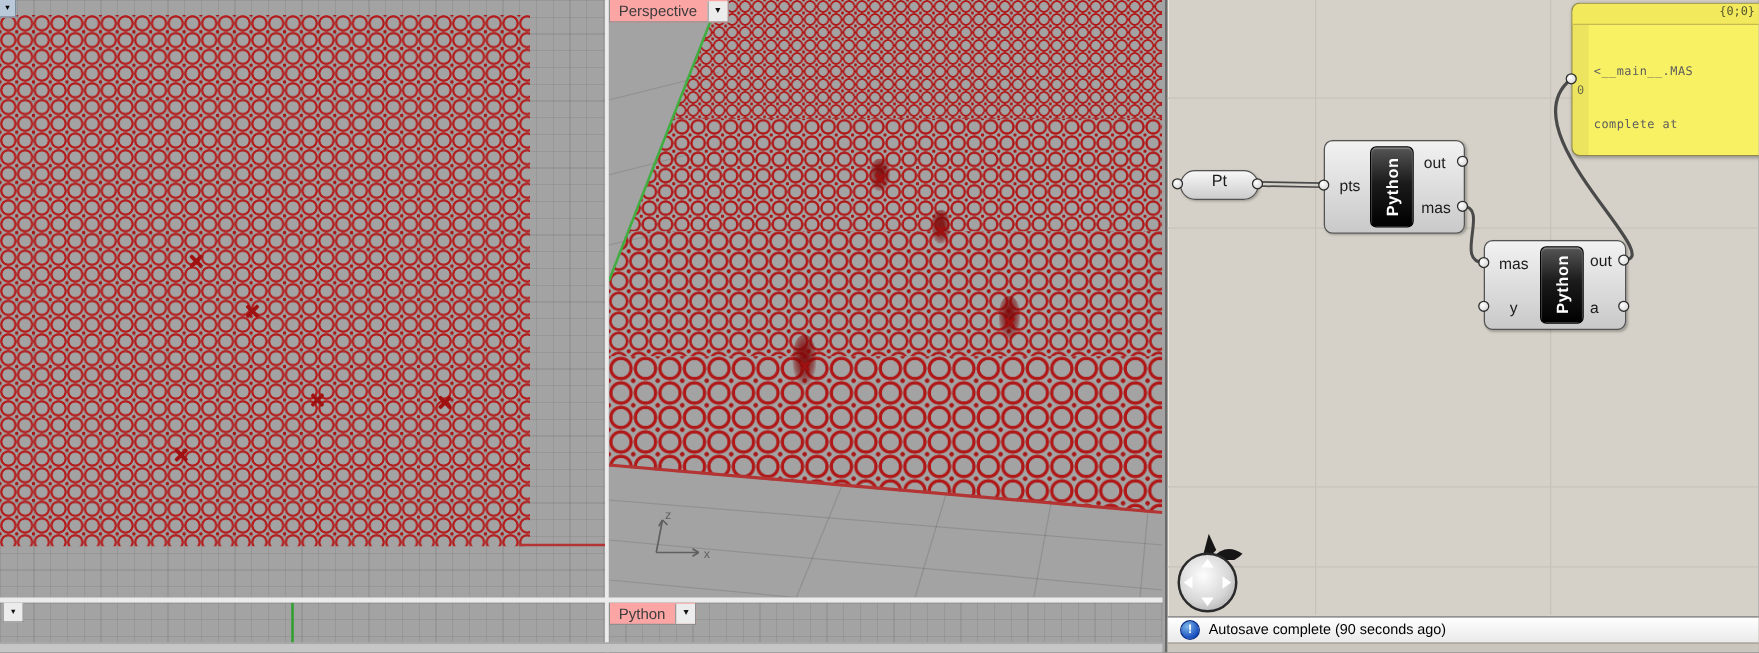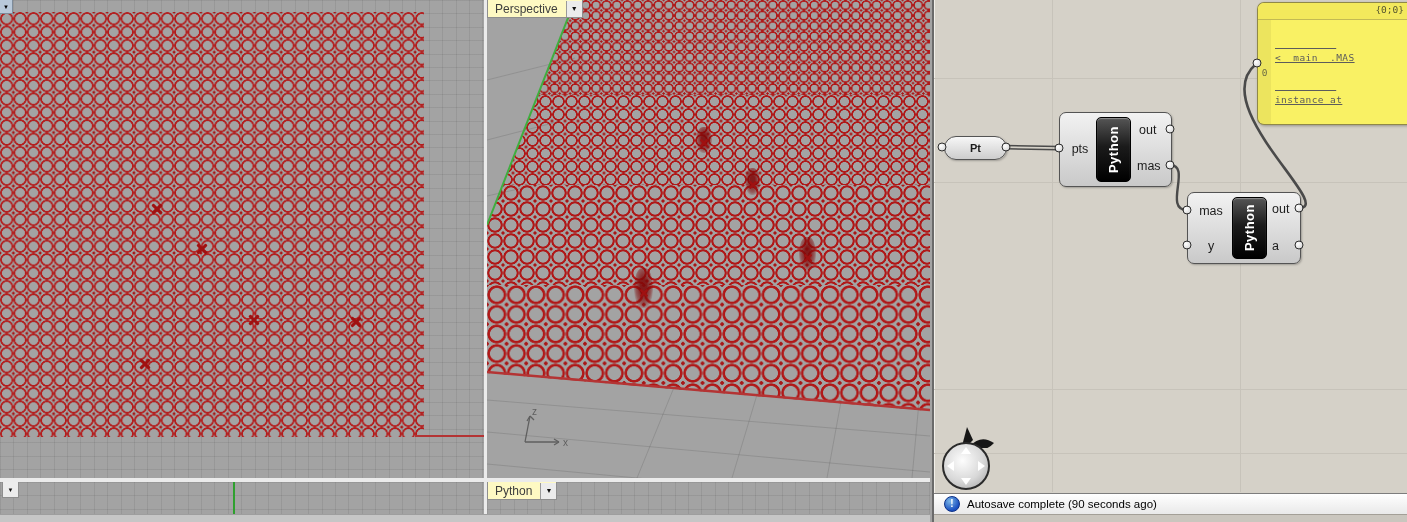--- a/index.html
+++ b/index.html
@@ -27,21 +27,21 @@
   .plane-clip{position:absolute;inset:0;clip-path:polygon(88px 0,443px 0,443px 411px,0 373px,0 225px);}
 
   .xmark{position:absolute;width:11px;height:11px;transform:translate(-50%,-50%);}
   .xmark::before,.xmark::after{content:"";position:absolute;left:-1px;top:4px;width:13px;height:3px;background:#a01111;border-radius:1px;}
   .xmark::before{transform:rotate(45deg);} .xmark::after{transform:rotate(-45deg);}
   .xmark.small{transform:translate(-50%,-50%) scale(0.75);}
   .blob{position:absolute;border-radius:45%;
     background:radial-gradient(ellipse at 50% 45%, rgba(128,8,8,0.88) 22%, rgba(128,8,8,0.45) 58%, rgba(128,8,8,0) 78%);}
 
   .vp-tab{position:absolute;display:flex;align-items:center;height:17px;
-    background:#fef9c3;border:1px solid #8e8e8e;border-top:none;color:#3d3d3d;
+    background:#fca5a5;border:1px solid #8e8e8e;border-top:none;color:#3d3d3d;
     font-size:12px;line-height:16px;}
   .vp-tab .lbl{padding:0 8px 0 7px;}
   .vp-tab .dd{border-left:1px solid #9a9a9a;width:15px;display:flex;align-items:center;justify-content:center;font-size:7px;color:#111;background:#ececec;}
   .minitab{position:absolute;width:15px;height:15px;background:#ececec;border:1px solid #8e8e8e;
     display:flex;align-items:center;justify-content:center;font-size:6px;color:#111;}
   .cornertab{position:absolute;left:0;top:0;width:12px;height:13px;background:#b9c9da;
     border-right:1px solid #7d8b9a;border-bottom:1px solid #7d8b9a;
     display:flex;align-items:center;justify-content:center;font-size:6px;color:#000;}
   .axisline-red{position:absolute;height:2px;background:#b43434;}
   .greenline-v{position:absolute;width:2px;background:#2ea02e;}
@@ -49,42 +49,42 @@
   .sep-h{position:absolute;background:#ebebeb;}
   .bottomstrip{position:absolute;background:#c6c6c6;border-top:1px solid #9e9e9e;}
 
   
   .gh{position:absolute;left:932px;top:0;width:475px;height:522px;background:#d5d1c8;
       border-left:2px solid #6a6a6a;box-shadow:inset 1px 0 0 #f2f0ea;overflow:hidden;}
   .ghline-v{position:absolute;top:0;height:492px;width:1px;background:#c7c3ba;}
   .ghline-h{position:absolute;left:0;width:475px;height:1px;background:#c7c3ba;}
   .gcapsule{position:absolute;border:1.5px solid #545454;border-radius:12px;
     background:linear-gradient(180deg,#f7f7f7,#cdcdcd);box-shadow:1px 1px 2px rgba(0,0,0,0.25);
-    display:flex;align-items:center;justify-content:center;font-size:11px;color:#1c1c1c;font-weight:bold;}
+    display:flex;justify-content:center;font-size:13px;color:#1c1c1c;}
   .gcomp{position:absolute;border:1.5px solid #545454;border-radius:7px;
     background:linear-gradient(180deg,#f2f2f2,#c9c9c9);box-shadow:1px 1px 2px rgba(0,0,0,0.25);}
   .pin{position:absolute;transform:translateY(-50%);font-size:12.5px;color:#1c1c1c;white-space:nowrap;}
   .pin-in{text-align:center;}
   .pyblock{position:absolute;top:4px;bottom:4px;width:33px;border-radius:5px;border:1px solid #000;
     background:linear-gradient(180deg,#555 0%,#1b1b1b 45%,#000 100%);
     box-shadow:inset 0 1px 1px rgba(255,255,255,0.35);
     display:flex;align-items:center;justify-content:center;}
   .pyvert{writing-mode:vertical-rl;transform:rotate(180deg);color:#fff;font-weight:bold;
     font-size:13px;letter-spacing:0.5px;}
   .grip{position:absolute;width:7px;height:7px;border:1.6px solid #2e2e2e;border-radius:50%;
     background:radial-gradient(circle at 35% 35%, #fff, #cfcfcf);transform:translate(-50%,-50%);}
   .gpanel{position:absolute;background:#f9f164;border:1px solid #8f8848;border-right:none;
     border-radius:7px 0 0 7px;box-shadow:1px 1px 3px rgba(0,0,0,0.3);overflow:hidden;
     font-family:"DejaVu Sans Mono",monospace;}
   .gpanel-header{height:15px;border-bottom:1px solid #c3ba52;background:#f3e95c;
     text-align:right;padding:1px 6px 0 0;font-size:9.5px;color:#55552e;}
   .gpanel-body{display:flex;height:calc(100% - 16px);}
   .gpanel-index{width:13px;background:rgba(0,0,0,0.05);color:#6d6d44;font-size:9.5px;
     display:flex;align-items:center;justify-content:center;}
-  .gpanel-lines{padding:3px 4px;font-size:9.5px;line-height:14px;color:#5c5c5c;letter-spacing:0.4px;white-space:pre;text-decoration:underline;}
+  .gpanel-lines{padding:3px 4px;font-size:9.5px;line-height:14px;color:#5c5c5c;letter-spacing:0.4px;white-space:pre;}
   .gh-status{position:absolute;left:0;top:493px;width:475px;height:21px;border-top:1px solid #7d7d7d;
     background:linear-gradient(180deg,#ffffff,#e9e9e9);display:flex;align-items:center;gap:7px;
     padding-left:10px;font-size:11.5px;color:#000;box-sizing:border-box;}
   .autosave-icon{width:14px;height:14px;border-radius:50%;flex:0 0 auto;
     background:radial-gradient(circle at 35% 30%, #7db8e8, #1a50c0 70%);
     border:1px solid #0a2f86;color:#fff;font-weight:bold;font-size:10px;
     display:flex;align-items:center;justify-content:center;line-height:1;}
   .gh-bottomstrip{position:absolute;left:0;top:514px;width:475px;height:8px;background:#cac6be;border-top:1px solid #a39f97;}
   .ball{position:absolute;left:8px;top:442px;width:44px;height:44px;border-radius:50%;
     border:2.5px solid #2b2b2b;background:radial-gradient(circle at 42% 38%, #fdfdfd, #d8d8d8 55%, #9f9f9f);}
@@ -239,21 +239,21 @@
     <div class="grip" style="left:253px;top:245px;"></div>
     <div class="grip" style="left:365px;top:208px;"></div>
     <div class="grip" style="left:365px;top:245px;"></div>
 
     <div class="gpanel" style="left:323px;top:2px;width:152px;height:121px;">
       <div class="gpanel-header">{0;0}</div>
       <div class="gpanel-body">
         <div class="gpanel-index">0</div>
         <div class="gpanel-lines">
           <div>&lt;__main__.MAS</div>
-          <div>instance at</div>
+          <div>complete at</div>
           
           
         </div>
       </div>
     </div>
     <div class="grip" style="left:323px;top:63px;"></div>
 
     <svg class="abs" style="left:14px;top:424px;" width="56" height="24">
       <path d="M14 22 L19 3 L25 16 L18 23 Z" fill="#161616"></path>
       <path d="M22 22 Q33 10 46 19 Q36 30 22 22 Z" fill="#161616"></path>

